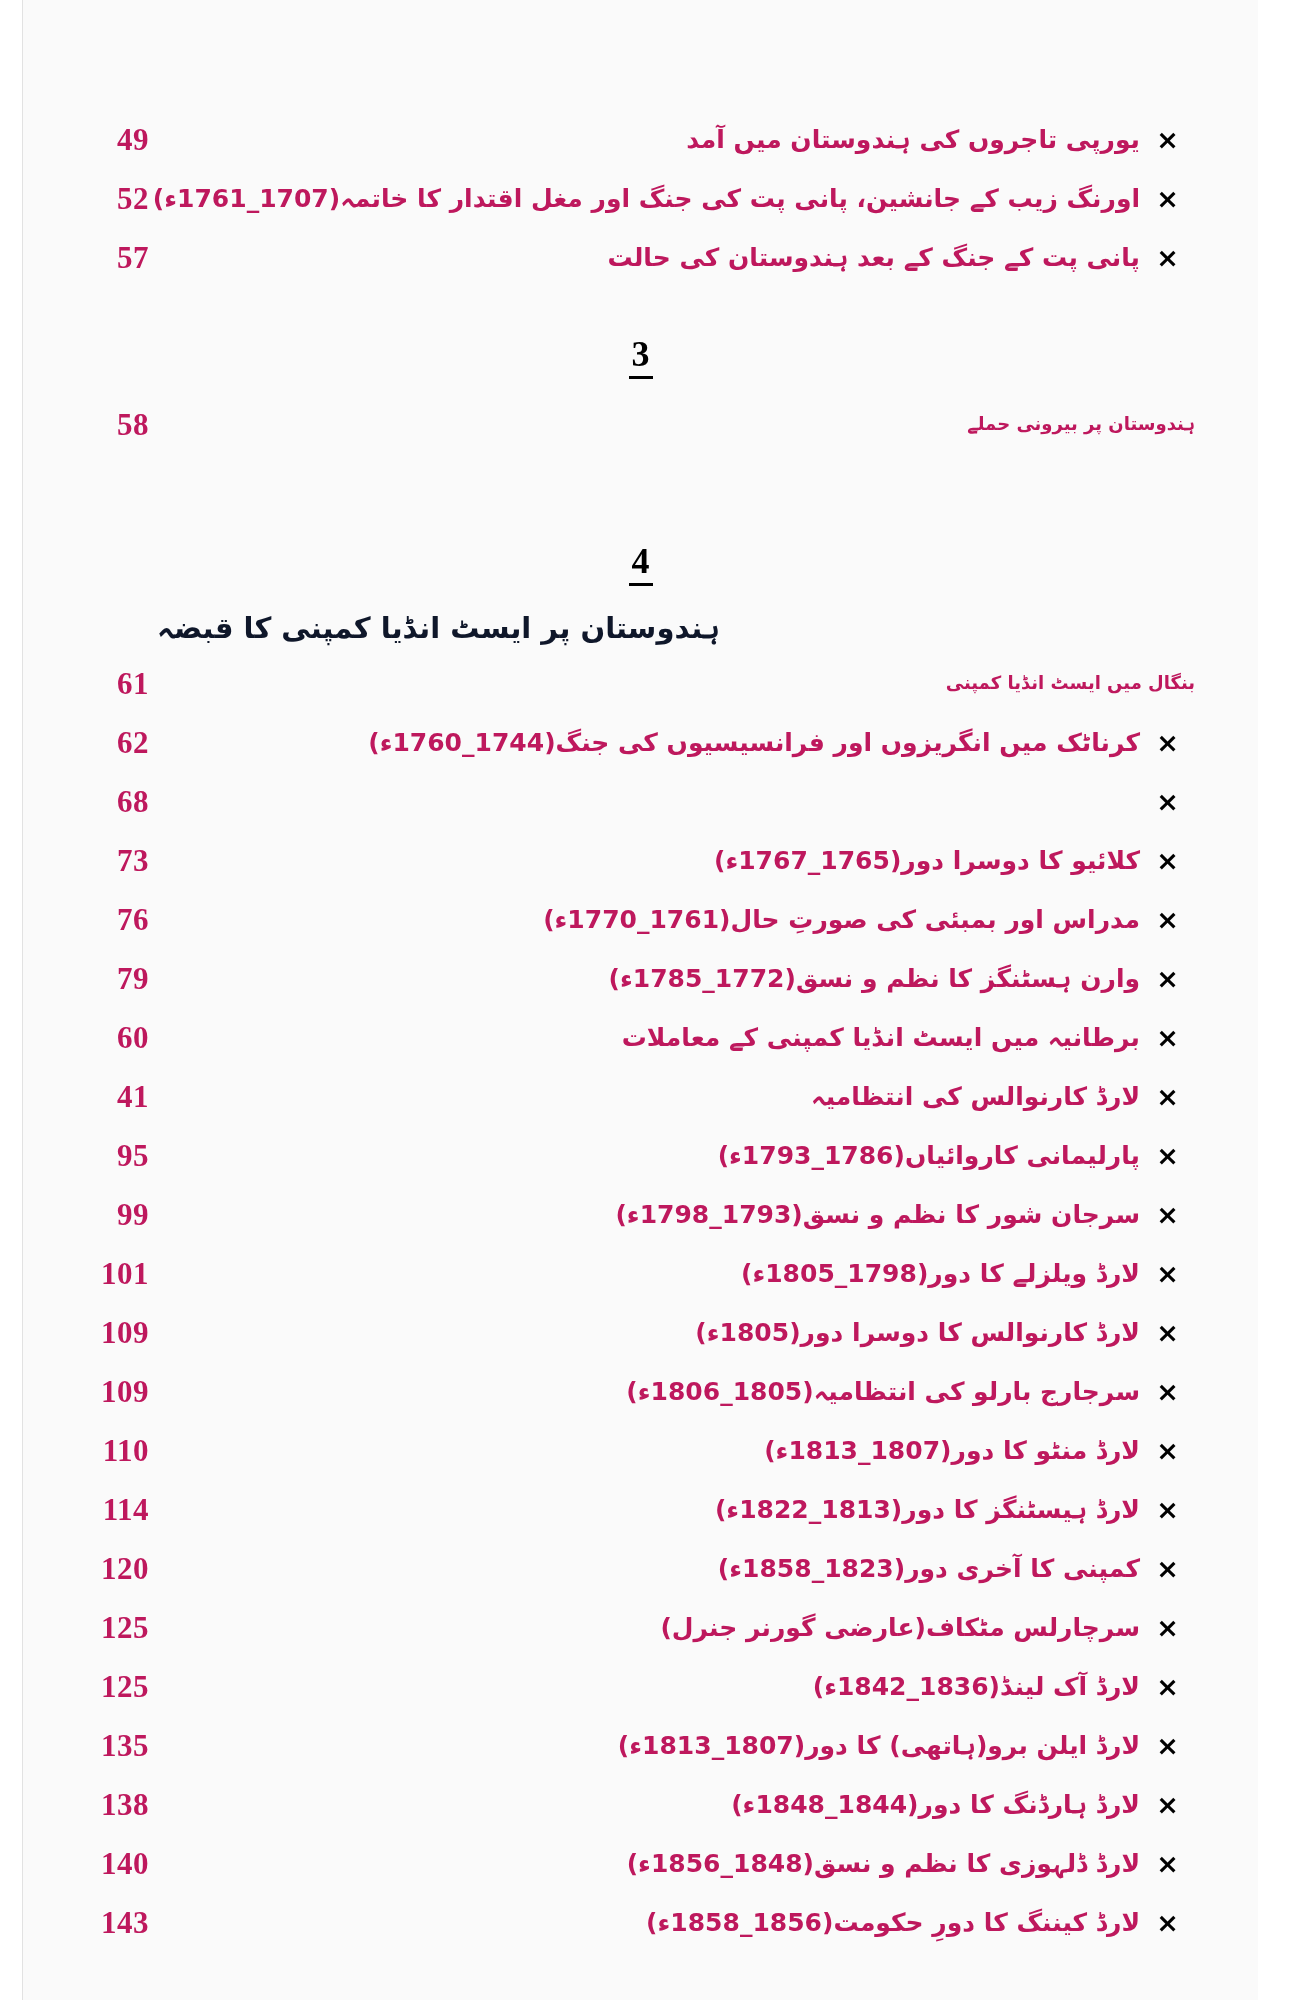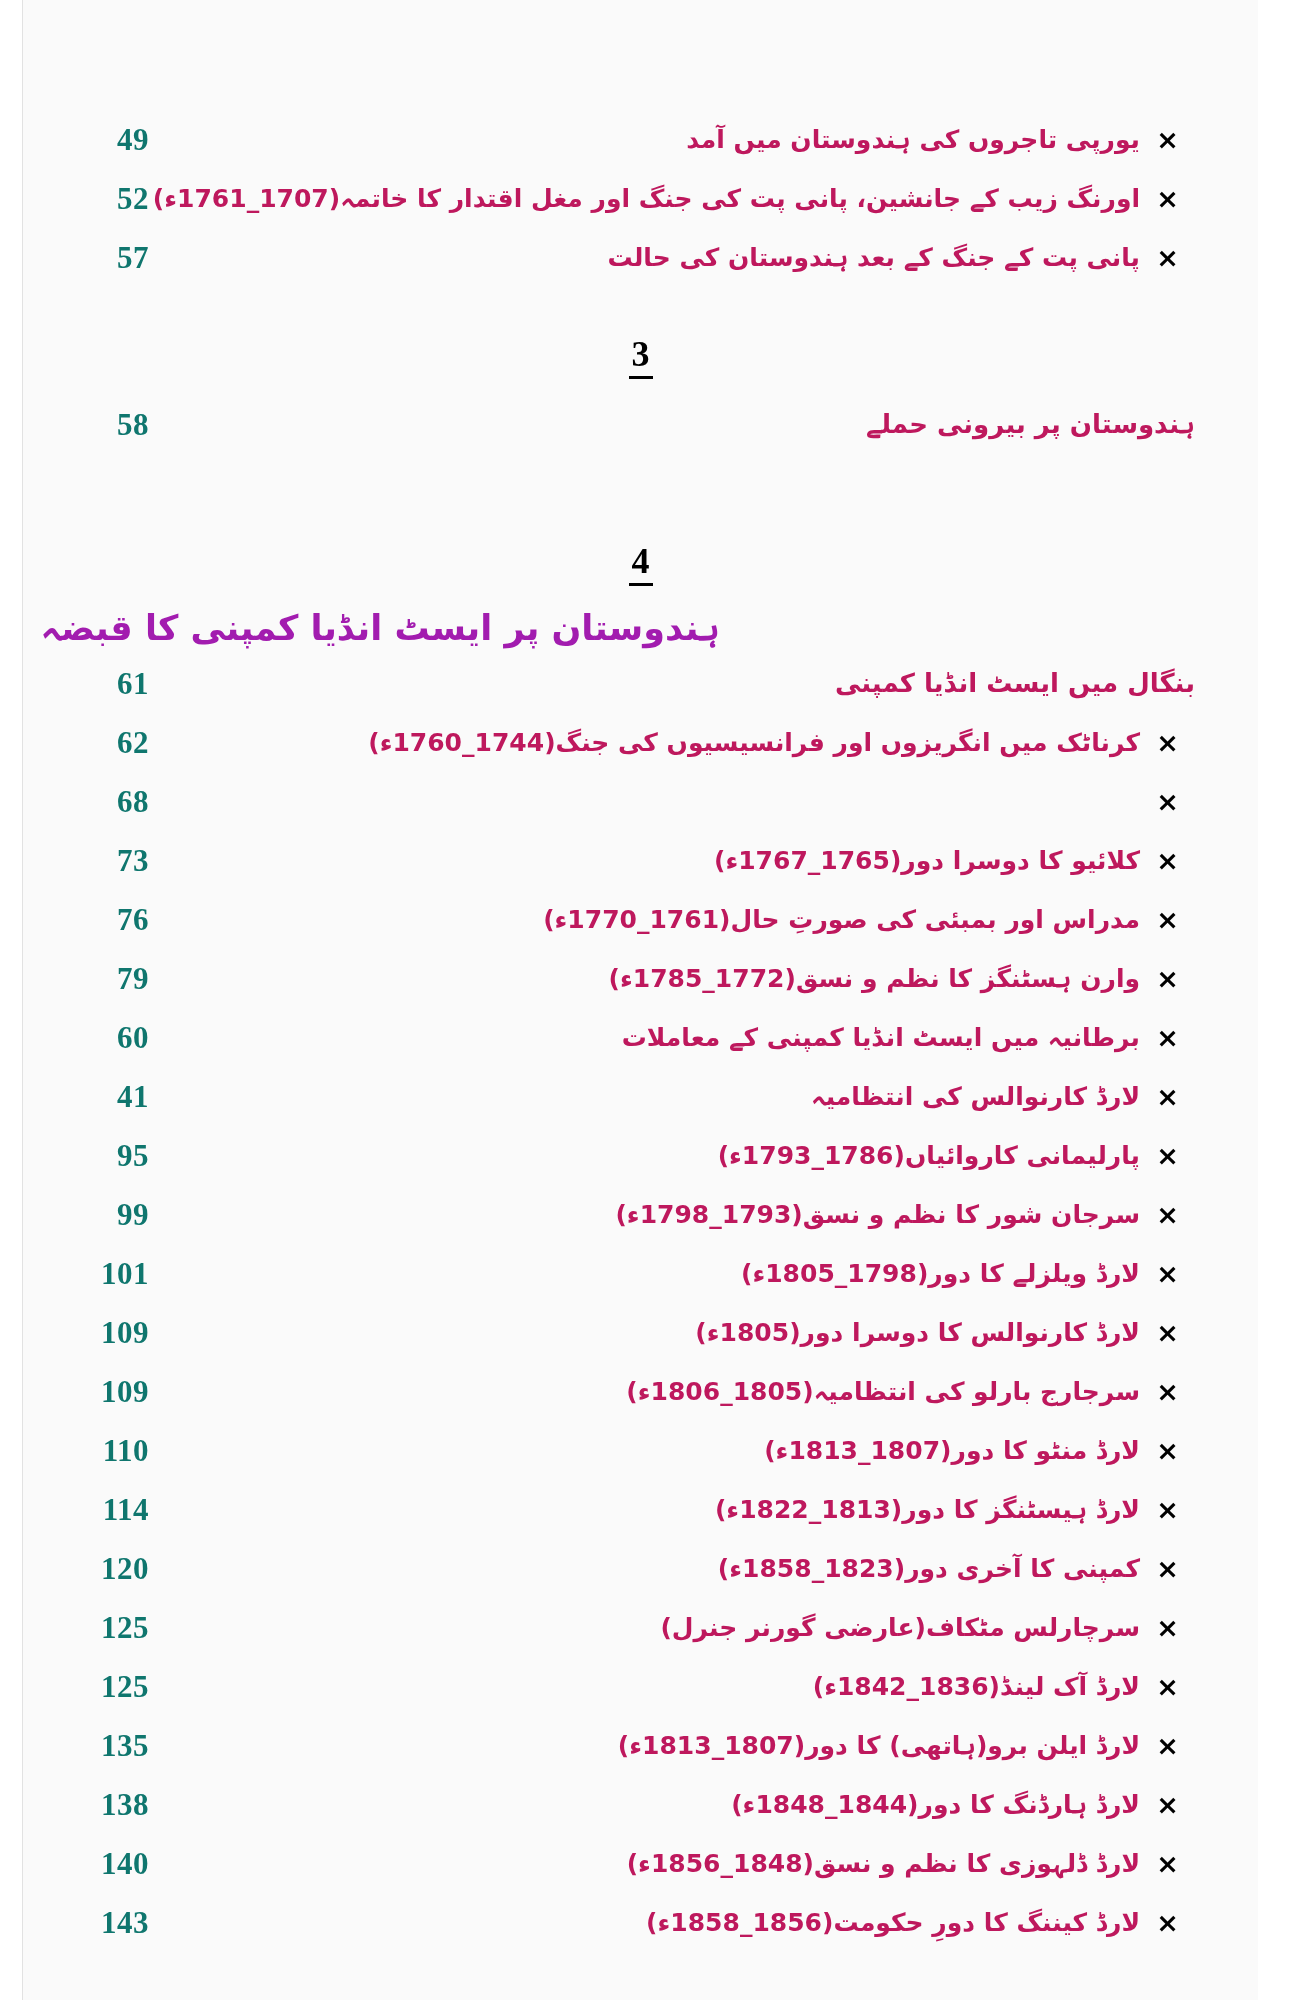--- a/index.html
+++ b/index.html
@@ -42,40 +42,40 @@
     direction: ltr;
     left: 46px;
     top: 50%;
     transform: translateY(-50%);
     width: 80px;
     text-align: right;
     font-family: "Liberation Serif", serif;
     font-weight: bold;
     font-size: 31px;
     letter-spacing: 0.5px;
-    color: #0f766e;
+    color: #be185d;
   }
   .bullet {
     width: 55px;
     flex: 0 0 55px;
     text-align: center;
     font-family: "DejaVu Sans", sans-serif;
     font-weight: bold;
     font-size: 27px;
     line-height: 1;
     color: #000;
   }
   .entry-title {
     font-size: 25px;
     font-weight: bold;
     line-height: 1.35;
     color: #be185d;
   }
   .heading-row .entry-title {
-    font-size: 26px;
+    font-size: 18px;
     text-align: right;
   }
   
   .block-section {
     margin-top: 48px;
     height: 60px;
     display: flex;
     align-items: flex-start;
     justify-content: center;
   }
@@ -97,23 +97,23 @@
     direction: rtl;
     height: 52px;
     display: flex;
     align-items: center;
     justify-content: flex-start;
     padding-right: 538px;
     box-sizing: border-box;
     white-space: nowrap;
   }
   .section-subtitle {
-    font-size: 35px;
-    font-weight: bold;
-    color: #a21caf;
+    font-size: 29px;
+    font-weight: bold;
+    color: #0f172a;
   }
 </style>
 </head>
 <body>
 
 <div class="page">
   <div class="toc-list">
       <div class="toc-row">
     <span class="bullet">×</span>
     <span class="entry-title">یورپی تاجروں کی ہندوستان میں آمد</span>

